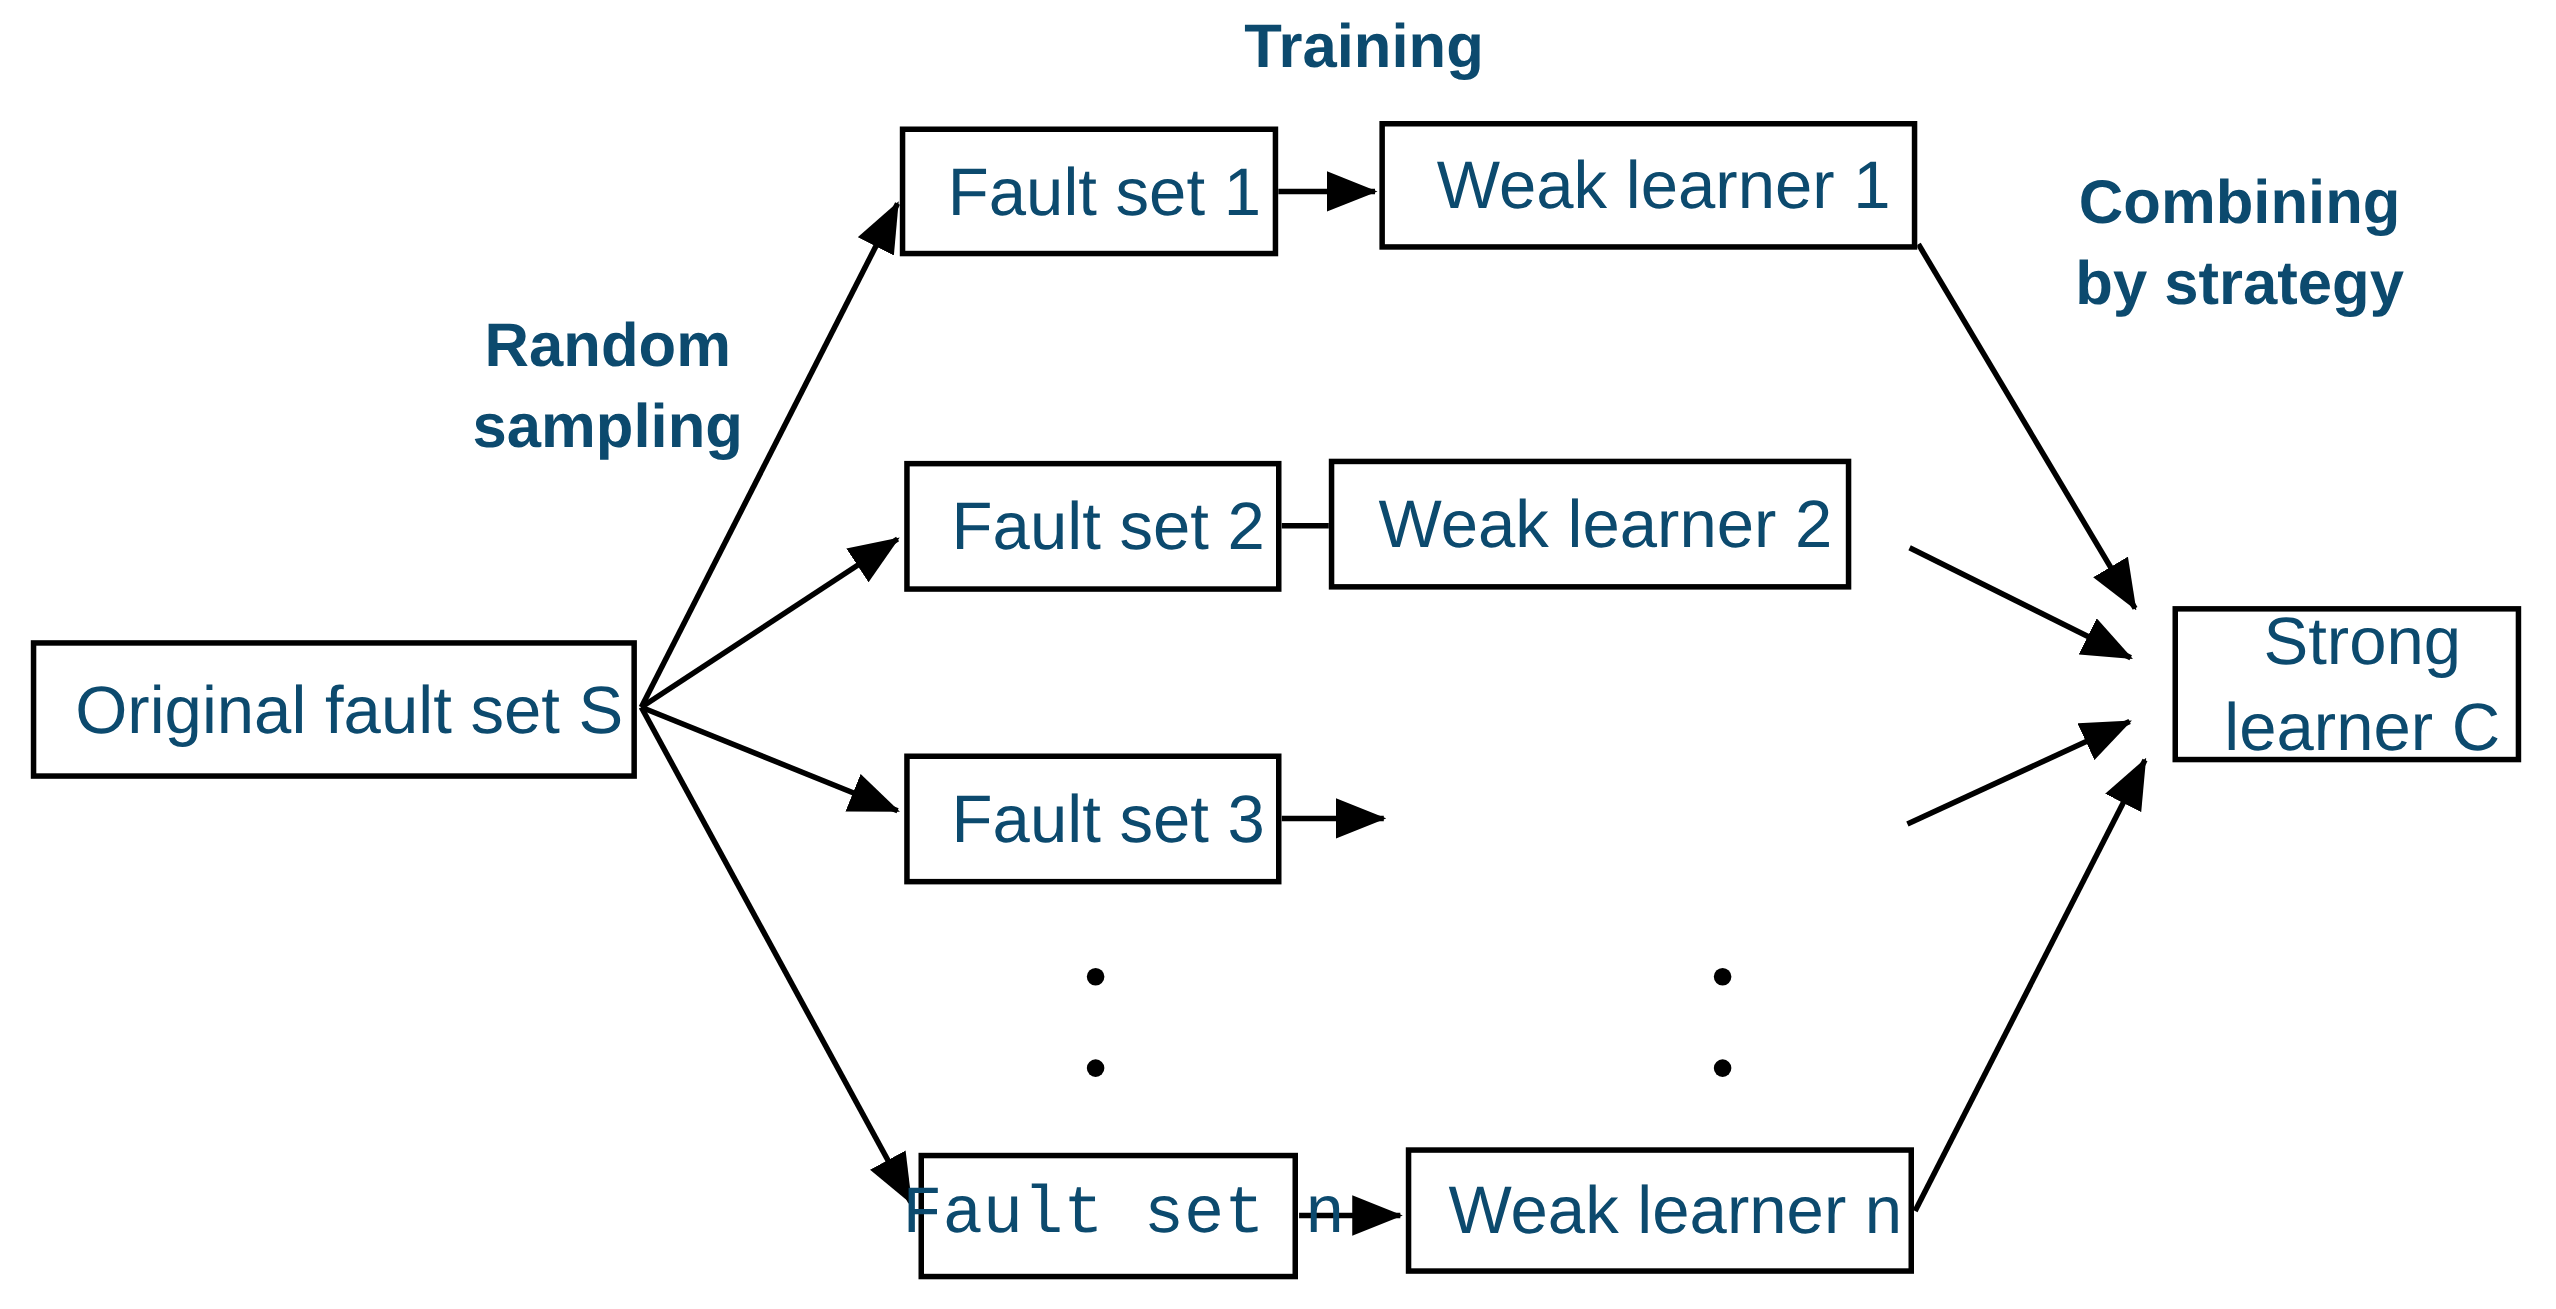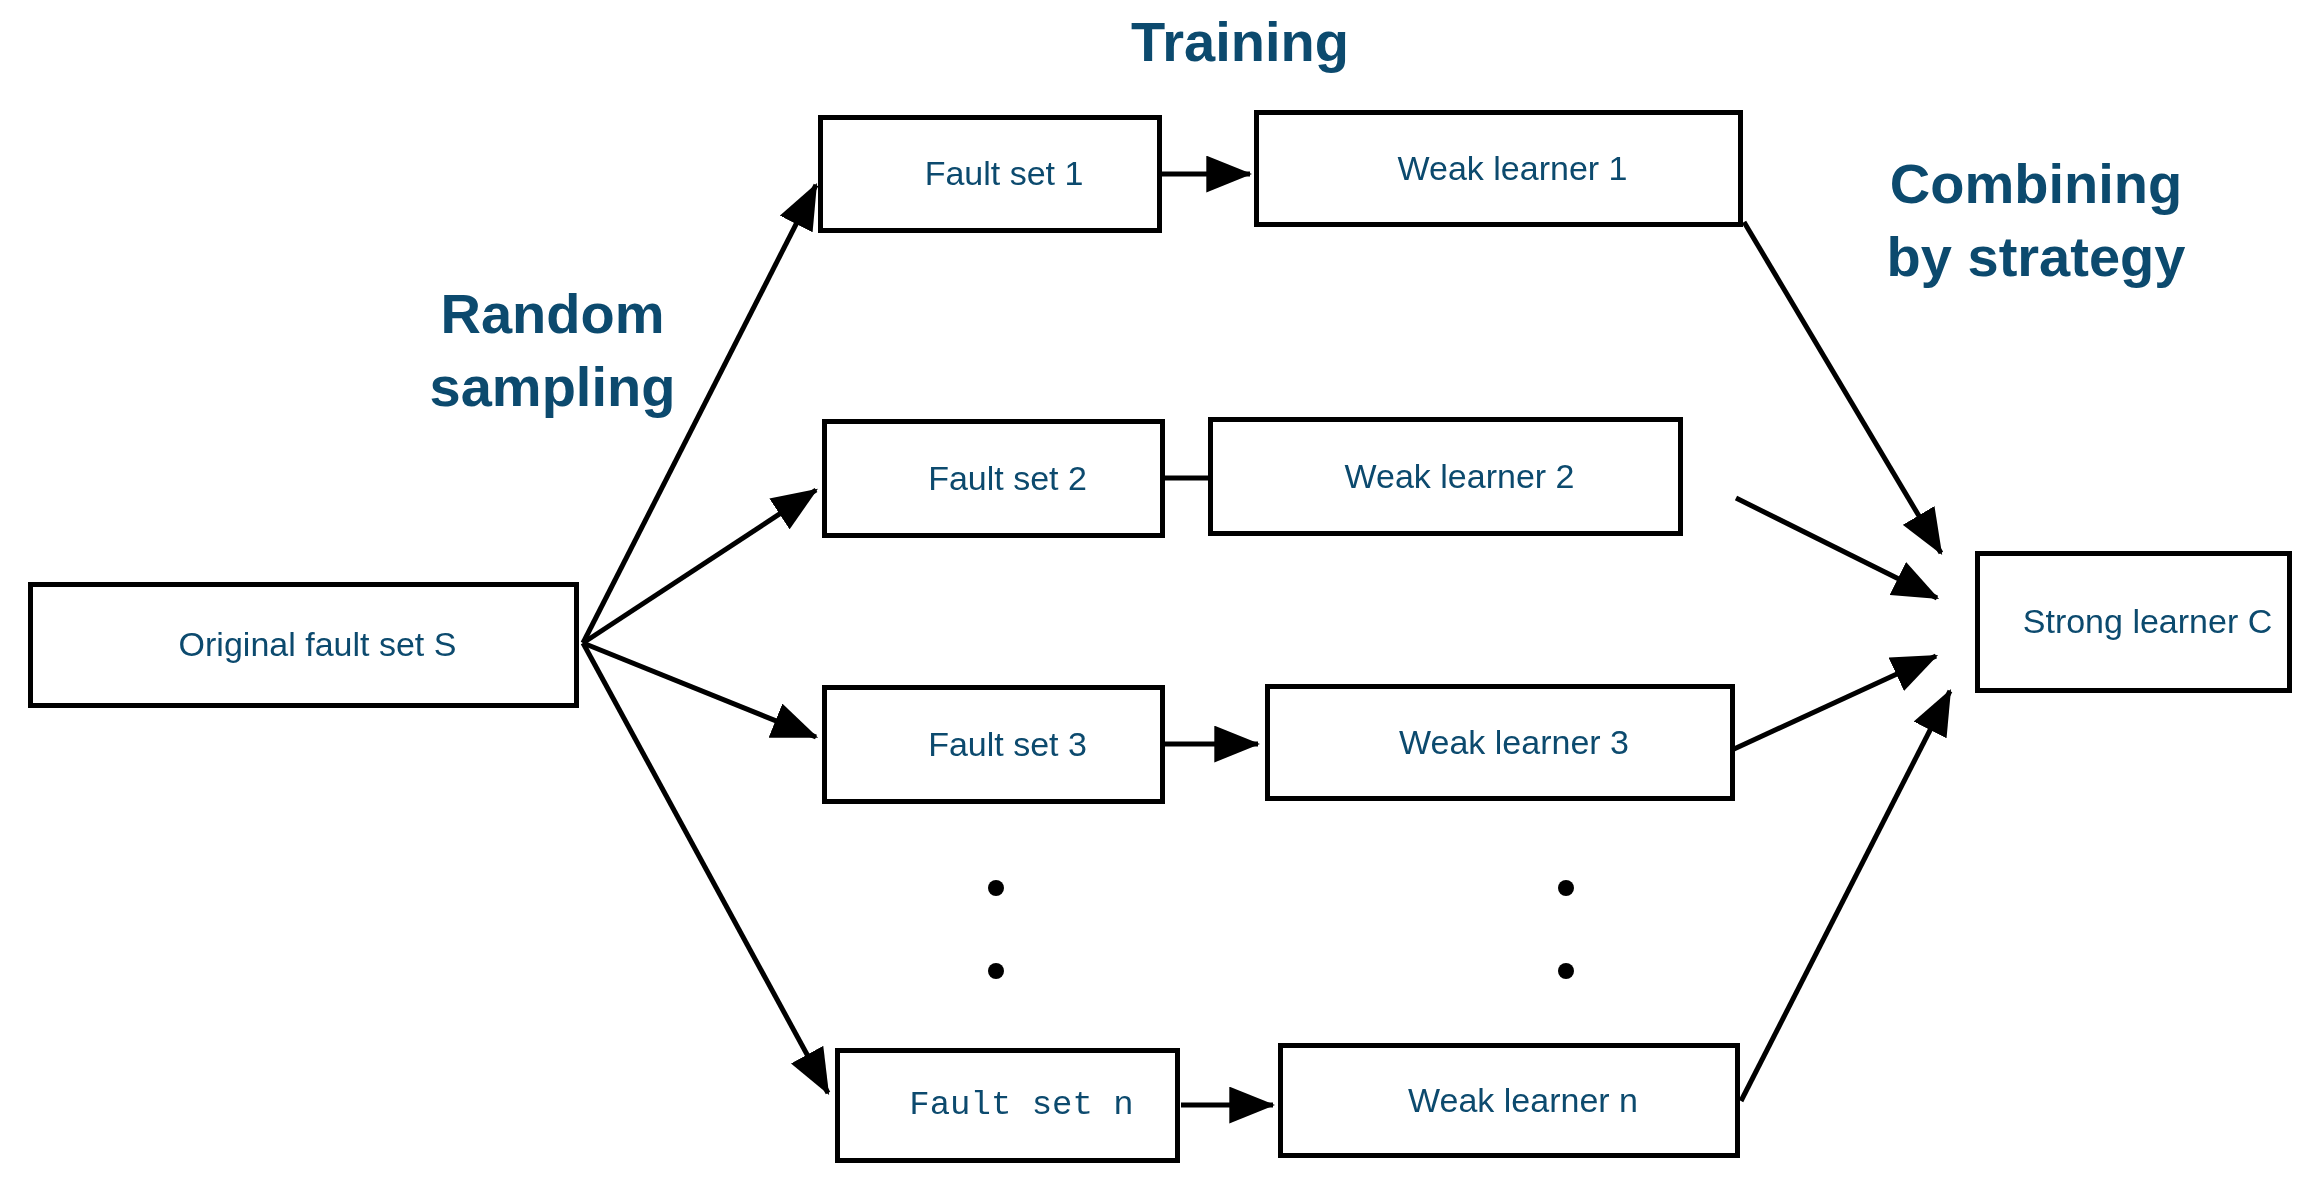--- a/index.html
+++ b/index.html
@@ -31,21 +31,21 @@
   }
   .node {
     position: absolute;
     box-sizing: border-box;
     border: 5px solid #000000;
     background: #ffffff;
     display: flex;
     align-items: center;
     justify-content: center;
     text-align: center;
-    font-size: 34px;
+    font-size: 61px;
     line-height: 1.28;
     white-space: nowrap;
     padding-left: 28px;
   }
   .node.wrap {
     white-space: normal;
   }
   .annot {
     position: absolute;
     font-size: 56px;
@@ -122,23 +122,20 @@
   </div>
 
   <div class="node" style="left:1254px; top:110px; width:489px; height:117px;">
     <span>Weak learner 1</span>
   </div>
 
   <div class="node" style="left:1208px; top:417px; width:475px; height:119px;">
     <span>Weak learner 2</span>
   </div>
 
-  <div class="node" style="left:1265px; top:684px; width:470px; height:117px;">
-    <span>Weak learner 3</span>
-  </div>
 
   <div class="node" style="left:1278px; top:1043px; width:462px; height:115px;">
     <span>Weak learner n</span>
   </div>
 
   <div class="node wrap" style="left:1975px; top:551px; width:317px; height:142px;">
     <span>Strong learner C</span>
   </div>
 
 </div>

